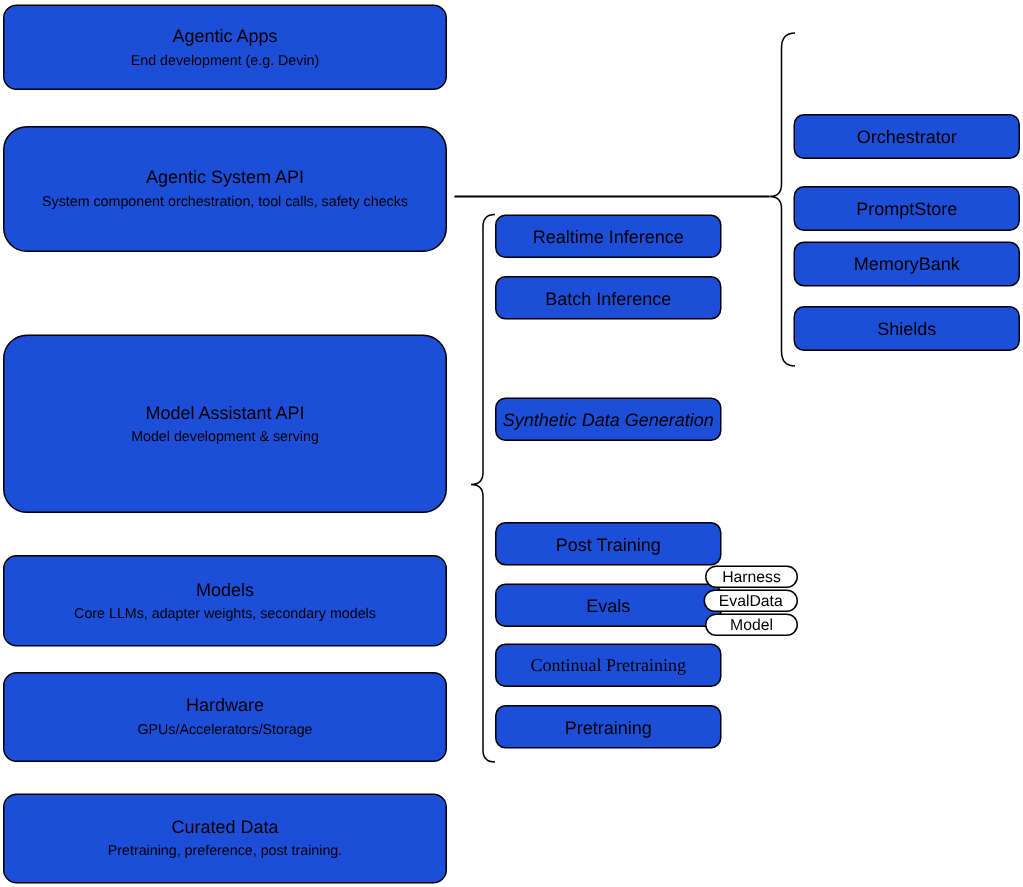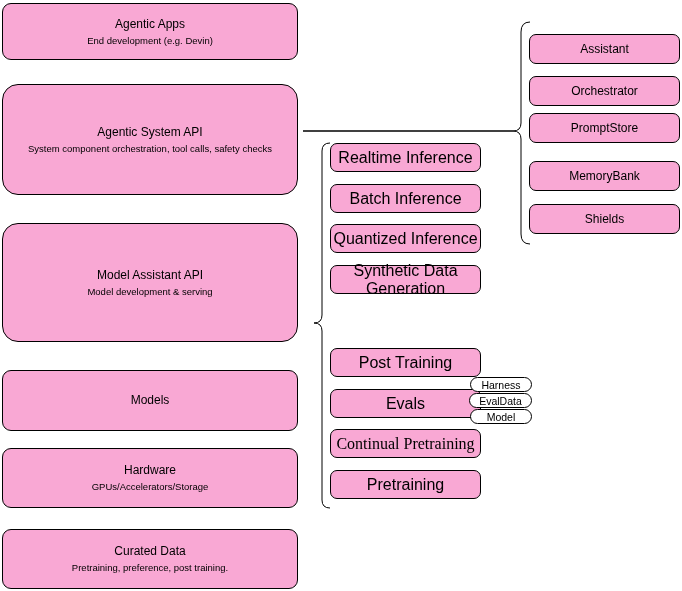--- a/index.html
+++ b/index.html
@@ -17,21 +17,21 @@
   }
   svg.connectors {
     position: absolute;
     left: 0; top: 0;
     width: 682px; height: 591px;
     pointer-events: none;
   }
   .node {
     position: absolute;
     box-sizing: border-box;
-    background: #f9a8d4;
+    background: #1d4ed8;
     border: 1px solid #000000;
     display: flex;
     flex-direction: column;
     align-items: center;
     justify-content: center;
     text-align: center;
     color: #000000;
   }
   .node .title {
     font-size: 12px;
@@ -40,39 +40,39 @@
   }
   .node .subtitle {
     font-size: 9.5px;
     line-height: 13px;
     margin-top: 2px;
     white-space: nowrap;
   }
   
   .lbox { left: 2px; width: 296px; border-radius: 9px; }
   .lbox1 { top: 3px;   height: 57px;  }
-  .lbox2 { top: 84px;  height: 111px; border-radius: 16px; text-align: center; }
+  .lbox2 { top: 84px;  height: 84px; border-radius: 16px; text-align: center; }
   .lbox3 { top: 223px; height: 119px; border-radius: 16px; }
   .lbox4 { top: 370px; height: 61px;  }
   .lbox5 { top: 448px; height: 60px;  }
   .lbox6 { top: 529px; height: 60px; align-items: center;  }
   
   .mbox {
     left: 330px; width: 151px; height: 29px;
-    border-radius: 7px; font-size: 16px;
+    border-radius: 7px; font-size: 12px;
   }
   .m1 { top: 143px; } .m2 { top: 184px; } .m3 { top: 224px; }
-  .m4 { top: 265px; } .m5 { top: 306px; } .m6 { top: 348px; }
+  .m4 { top: 265px; font-style: italic; } .m5 { top: 306px; } .m6 { top: 348px; }
   .m7 { top: 389px; } .m8 { top: 429px; font-family: Liberation Serif, serif; } .m9 { top: 470px; }
   
   .rbox {
     left: 529px; width: 151px; height: 30px;
     border-radius: 7px; font-size: 12px;
   }
-  .r1 { top: 34px; } .r2 { top: 76px; } .r3 { top: 113px; }
+  .r1 { top: 34px; } .r2 { top: 76px; } .r3 { top: 124px; }
   .r4 { top: 161px; justify-content: center; } .r5 { top: 204px; }
   
   .pill {
     position: absolute;
     box-sizing: border-box;
     background: #ffffff;
     border: 1px solid #000000;
     border-radius: 8px;
     display: flex;
     align-items: center;
@@ -105,38 +105,36 @@
   <div class="node lbox lbox2">
     <div class="title">Agentic System API</div>
     <div class="subtitle">System component orchestration, tool calls, safety checks</div>
   </div>
   <div class="node lbox lbox3">
     <div class="title">Model Assistant API</div>
     <div class="subtitle">Model development &amp; serving</div>
   </div>
   <div class="node lbox lbox4">
     <div class="title">Models</div>
+    <div class="subtitle">Core LLMs, adapter weights, secondary models</div>
   </div>
   <div class="node lbox lbox5">
     <div class="title">Hardware</div>
     <div class="subtitle">GPUs/Accelerators/Storage</div>
   </div>
   <div class="node lbox lbox6">
     <div class="title">Curated Data</div>
     <div class="subtitle">Pretraining, preference, post training.</div>
   </div>
 
   <div class="node mbox m1">
     <span>Realtime Inference</span>
   </div>
   <div class="node mbox m2">
     <span>Batch Inference</span>
-  </div>
-  <div class="node mbox m3">
-    <span>Quantized Inference</span>
   </div>
   <div class="node mbox m4">
     <span>Synthetic Data Generation</span>
   </div>
   <div class="node mbox m6">
     <span>Post Training</span>
   </div>
   <div class="node mbox m7">
     <span>Evals</span>
   </div>
@@ -150,23 +148,20 @@
   <div class="pill p1">
     <span>Harness</span>
   </div>
   <div class="pill p2">
     <span>EvalData</span>
   </div>
   <div class="pill p3">
     <span>Model</span>
   </div>
 
-  <div class="node rbox r1">
-    <span>Assistant</span>
-  </div>
   <div class="node rbox r2">
     <span>Orchestrator</span>
   </div>
   <div class="node rbox r3">
     <span>PromptStore</span>
   </div>
   <div class="node rbox r4">
     <span>MemoryBank</span>
   </div>
   <div class="node rbox r5">

